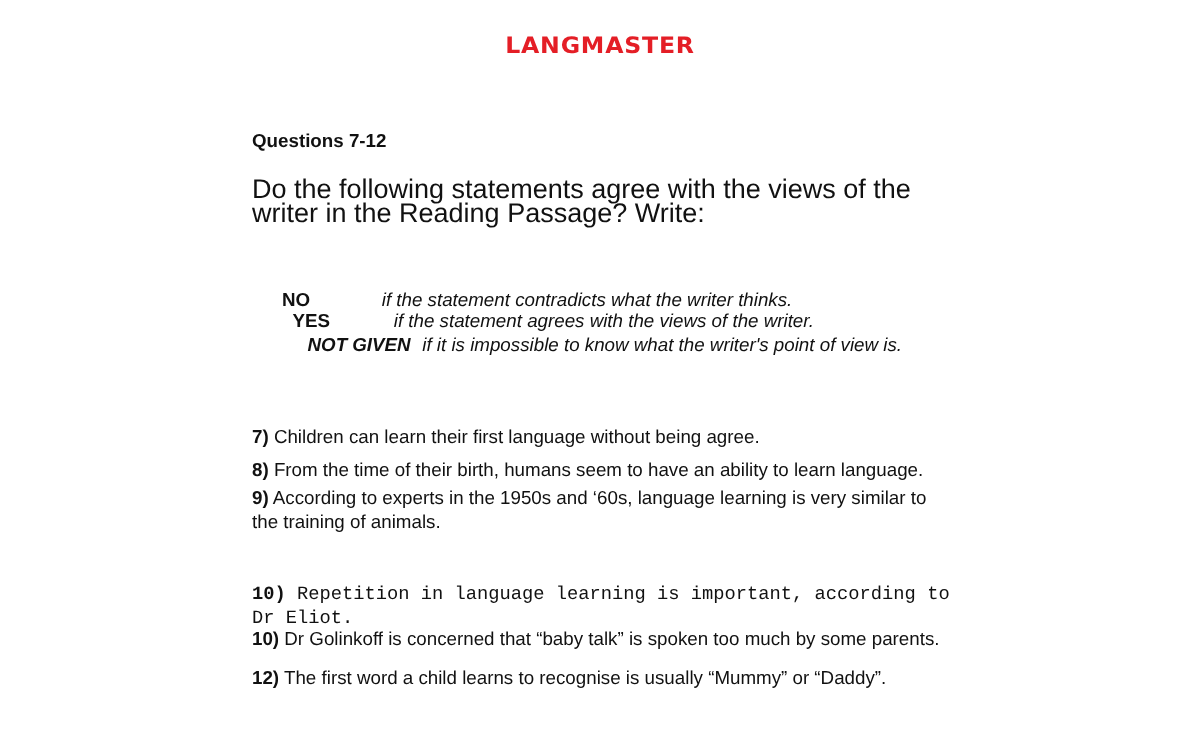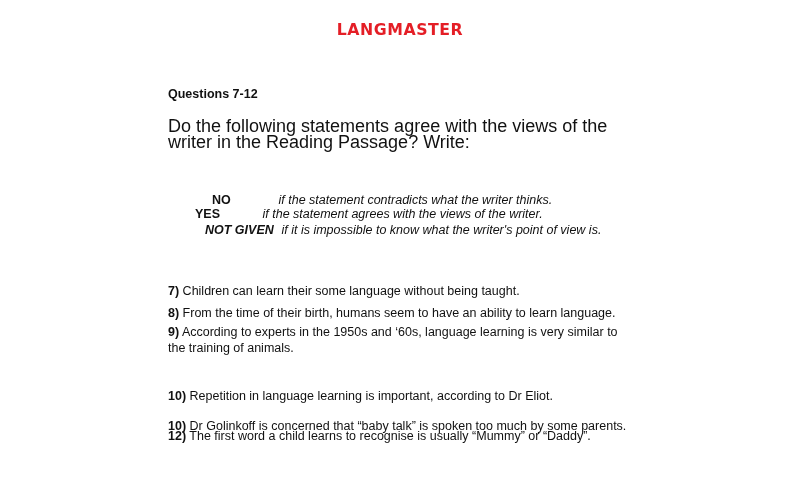--- a/index.html
+++ b/index.html
@@ -74,45 +74,45 @@
 
 <div class="section-title">Questions 7-12</div>
 
 <div class="instructions">Do the following statements agree with the views of the writer in the Reading Passage? Write:</div>
 
 <div class="legend-row" style="left:195px; top:163px;margin-top:44px;">
   <span class="legend-key" style="width:64px;">YES</span>
   <span class="legend-desc">if the statement agrees with the views of the writer.</span>
 </div>
 
-<div class="legend-row" style="left:212px; top:193px;">
+<div class="legend-row" style="left:188px; top:193px;">
   <span class="legend-key" style="width:63px;">NO</span>
   <span class="legend-desc">if the statement contradicts what the writer thinks.</span>
 </div>
 
 <div class="legend-row" style="left:185px; top:223px;">
   <span class="legend-key" style="width:73px; font-style:italic;margin-left:20px;">NOT GIVEN</span>
   <span class="legend-desc">if it is impossible to know what the writer's point of view is.</span>
 </div>
 
 <div class="question" style="top:283px;">
-  <span class="q-num">7)</span><span> Children can learn their some language without being taught.</span>
+  <span class="q-num">7)</span><span> Children can learn their first language without being agree.</span>
 </div>
 
 <div class="question" style="top:305px;">
   <span class="q-num">8)</span><span> From the time of their birth, humans seem to have an ability to learn language.</span>
 </div>
 
 <div class="question" style="top:324px;">
   <span class="q-num">9)</span><span> According to experts in the 1950s and ‘60s, language learning is very similar to the training of animals.</span>
 </div>
 
-<div class="question" style="top:388px;">
+<div class="question" style="top:388px;font-family:Liberation Mono, monospace;">
   <span class="q-num">10)</span><span> Repetition in language learning is important, according to Dr Eliot.</span>
 </div>
 
 <div class="question" style="top:418px;">
   <span class="q-num">10)</span><span> Dr Golinkoff is concerned that “baby talk” is spoken too much by some parents.</span>
 </div>
 
-<div class="question" style="top:428px;">
+<div class="question" style="top:444px;">
   <span class="q-num">12)</span><span> The first word a child learns to recognise is usually “Mummy” or “Daddy”.</span>
 </div>
 
 </body></html>

